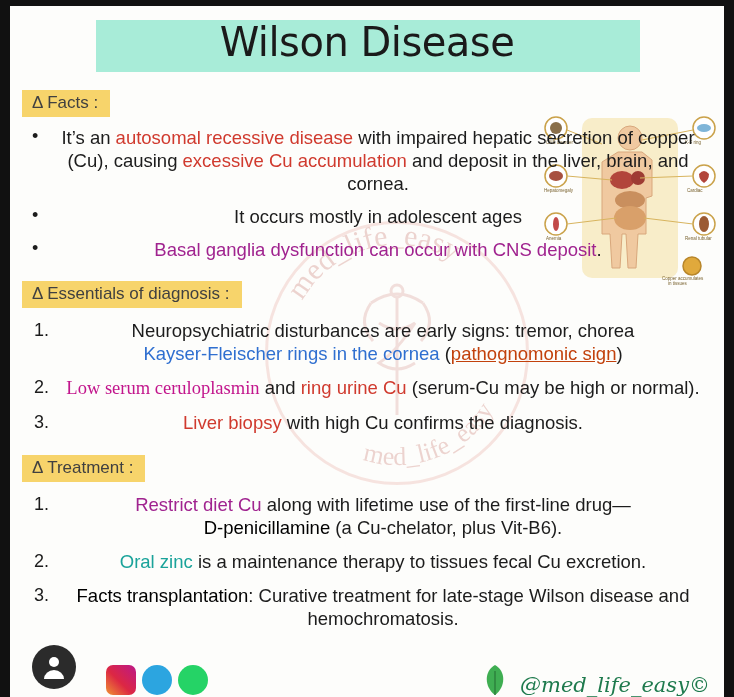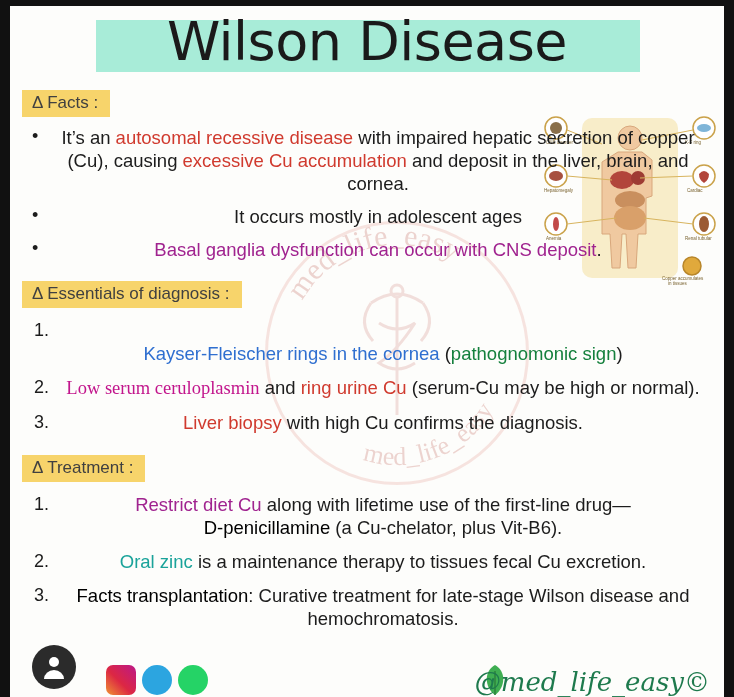--- a/index.html
+++ b/index.html
@@ -70,21 +70,21 @@
   .title-hl {
     position: absolute;
     left: 86px;
     top: 10px;
     width: 544px;
     height: 52px;
     background: #a8ecd8;
   }
   .title {
     position: relative;
-    font-size: 54px;
+    font-size: 40px;
     line-height: 64px;
     font-weight: 400;
     color: #1a1a1a;
     letter-spacing: -0.5px;
     font-family: "DejaVu Sans", sans-serif;
   }
 
   
   .chip {
     display: inline-block;
@@ -127,21 +127,21 @@
   }
   ol.numbered li .num {
     position: absolute;
     left: 10px;
     top: 0;
     font-size: 18px;
   }
   .red { color: #d03a2e; }
   .purple { color: #a0238f; }
   .blue { color: #2f6fd0; }
-  .green { color: #15803d; }
+  .green { color: #c2410c; text-decoration: underline; }
   .magenta { color: #c2158c; font-family: Liberation Serif, serif; }
   .teal { color: #1aa39a; }
   .orange { color: #000000; }
 
   
   .figure {
     position: absolute;
     right: 6px;
     top: 108px;
     width: 176px;
@@ -175,21 +175,21 @@
     align-items: flex-end;
   }
   .sicon { width: 30px; height: 30px; border-radius: 7px; display: inline-block; }
   .ig { background: linear-gradient(45deg,#f09433,#dc2743 45%,#bc1888); }
   .tg { background: #2ca5e0; border-radius: 50%; }
   .wa { background: #25d366; border-radius: 50%; }
   .handle {
     position: absolute;
     right: 14px;
     bottom: 0px;
-    font-size: 26px;
+    font-size: 21px;
     color: #1e7a4d;
     font-family: "DejaVu Serif", serif;
     font-style: italic;
     white-space: nowrap;
   }
   .leaf {
     position: absolute;
     right: 216px;
     bottom: 2px;
     width: 26px;
@@ -305,21 +305,21 @@
         </li>
       </ul>
     </div>
 
     
     <div class="chip chip-ess">Δ Essentials of diagnosis :</div>
     <div class="content">
       <ol class="numbered">
         <li>
           <span class="num">1.</span>
-          <br>
+          <span>Neuropsychiatric disturbances are early signs: tremor, chorea</span><br>
           <span class="blue">Kayser-Fleischer rings in the cornea</span><span> (</span><span class="green">pathognomonic sign</span><span>)</span>
         </li>
         <li>
           <span class="num">2.</span>
           <span class="magenta">Low serum ceruloplasmin</span><span> and </span><span class="red">ring urine Cu</span><span> (serum-Cu may be high or normal).</span>
         </li>
         <li>
           <span class="num">3.</span>
           <span class="red">Liver biopsy</span><span> with high Cu confirms the diagnosis.</span>
         </li>

